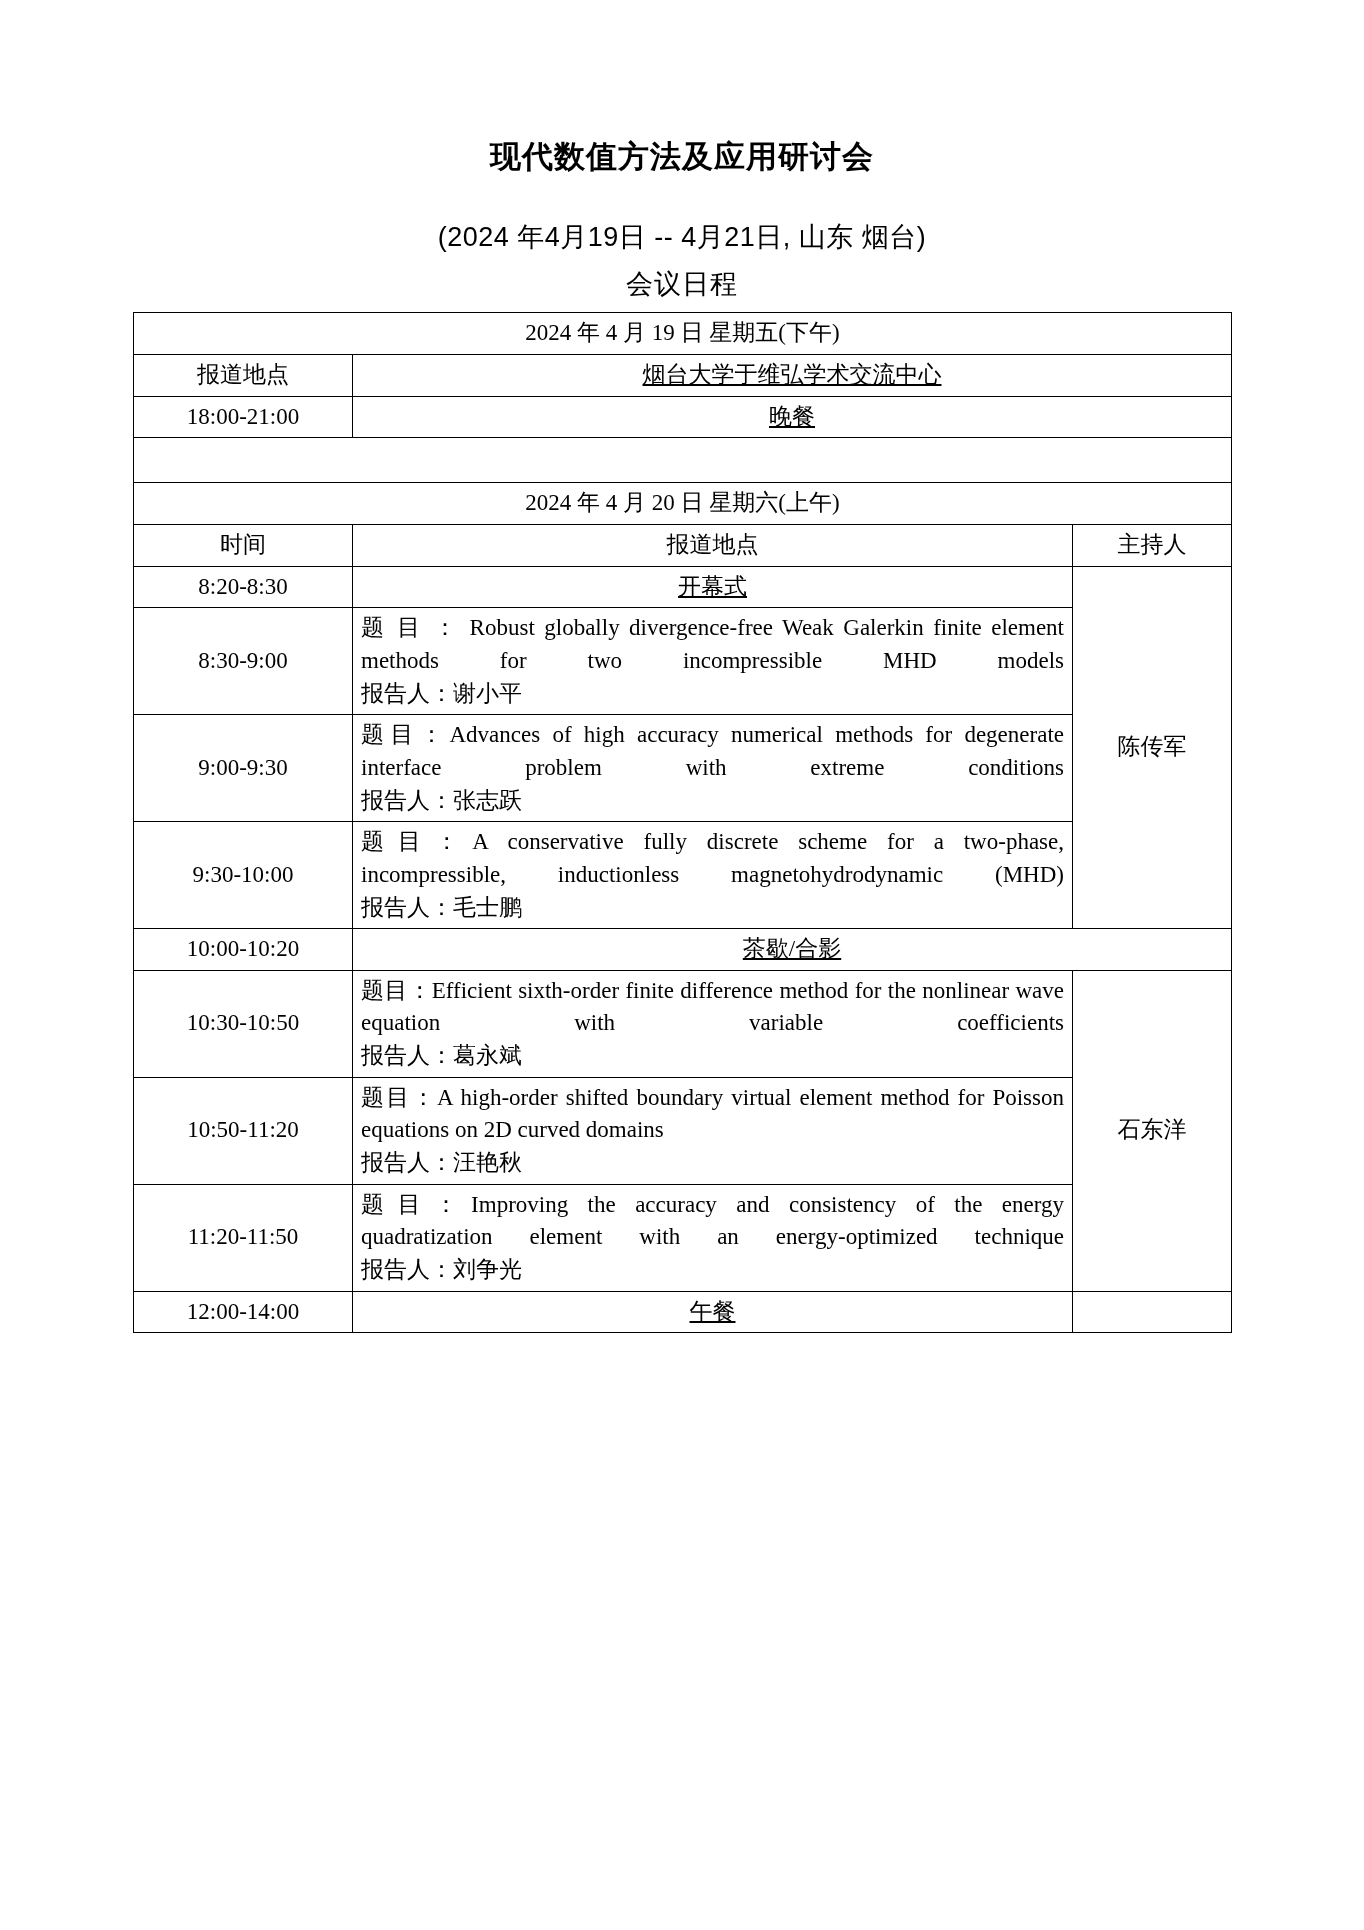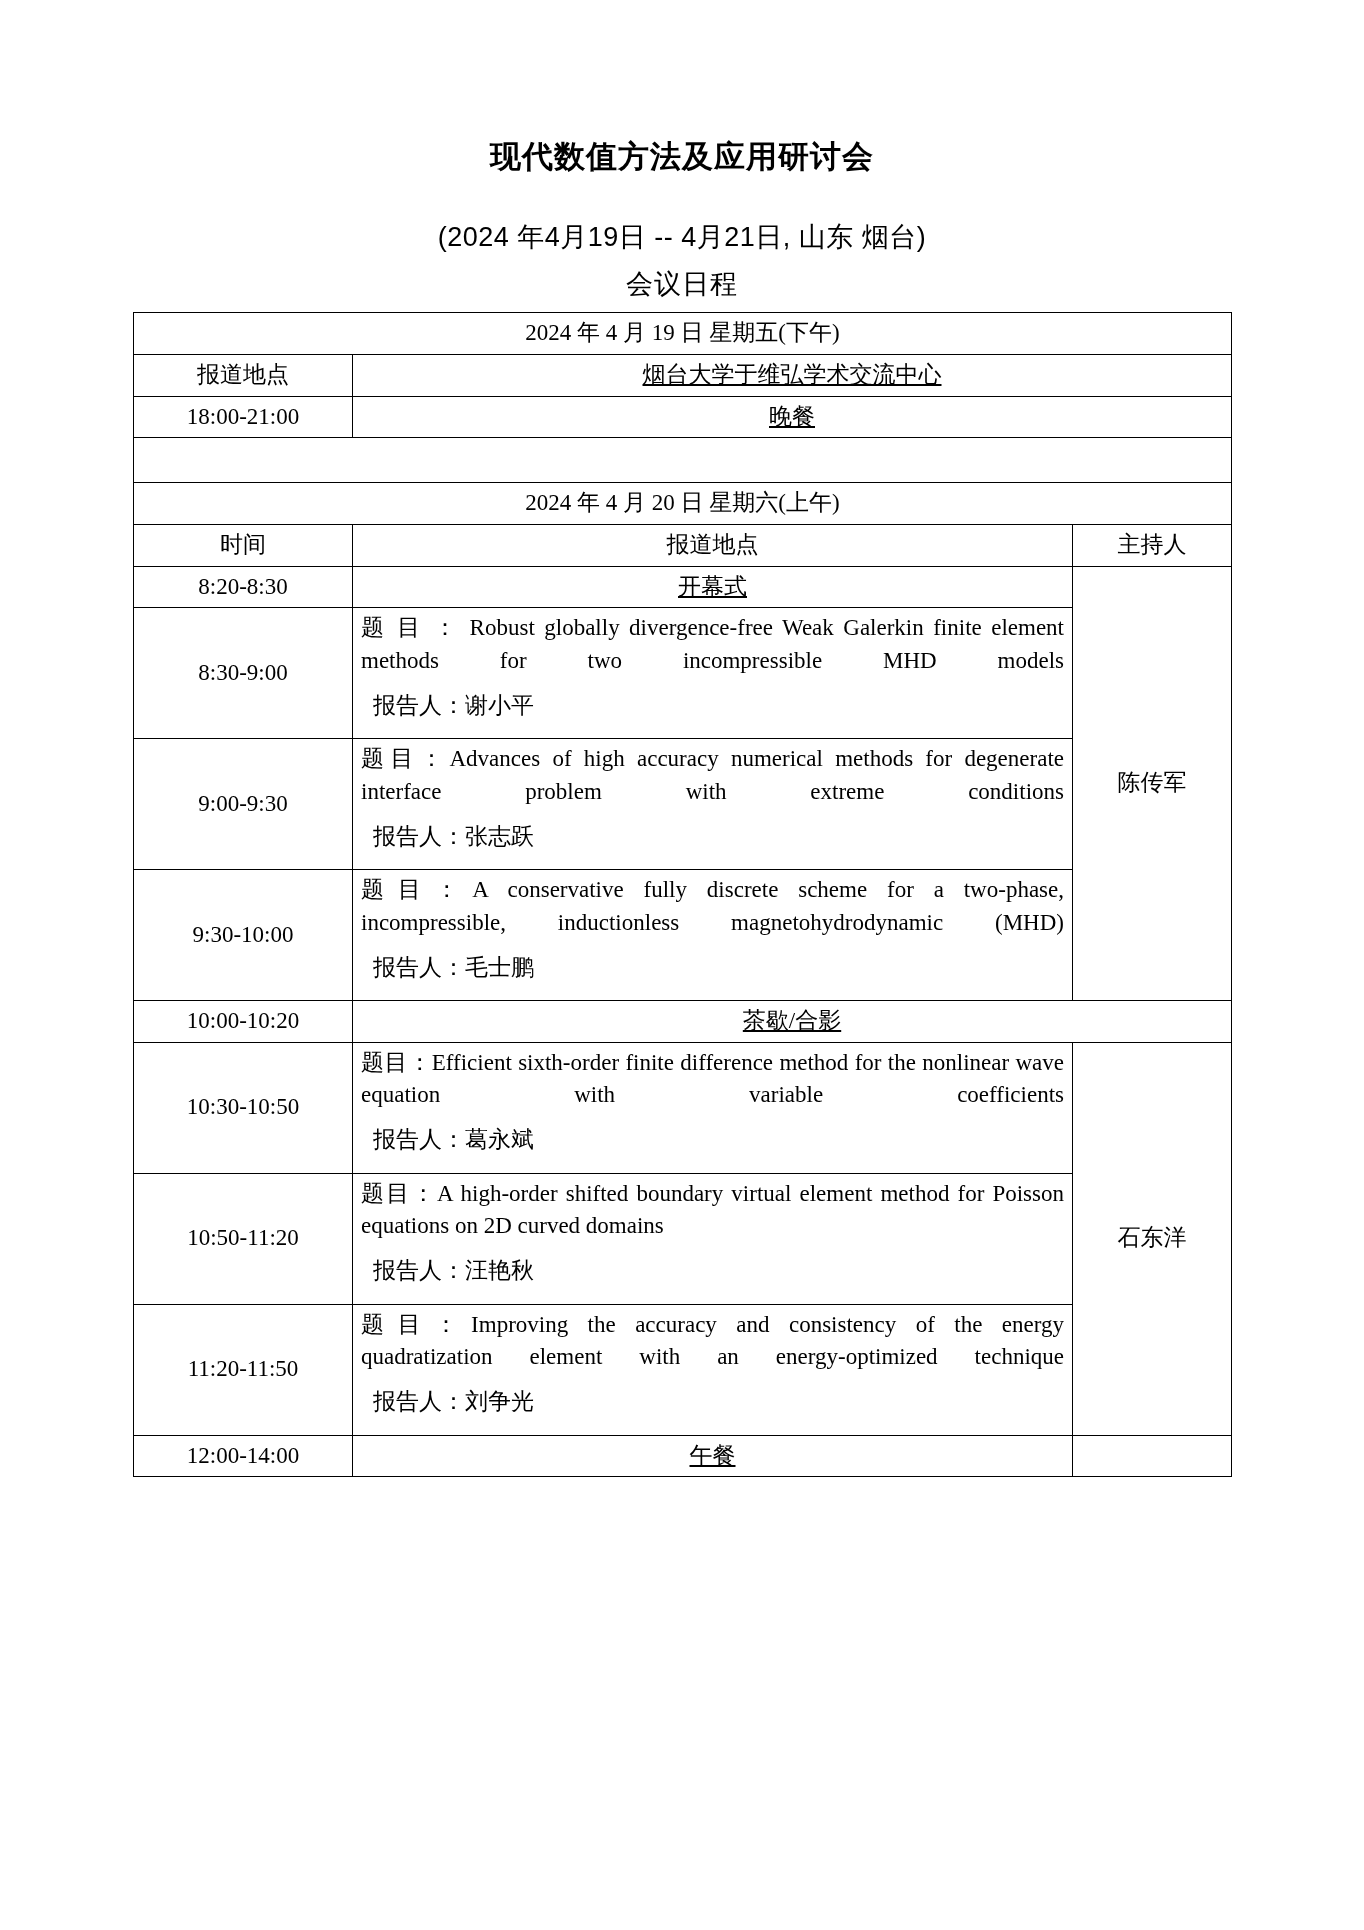--- a/index.html
+++ b/index.html
@@ -91,21 +91,21 @@
   }
   .talk .line-title {
     margin: 0;
     text-align: justify;
     text-align-last: justify;
   }
   .talk .line-title.short {
     text-align-last: left;
   }
   .talk .speaker {
-    margin: 12px;
+    margin: 0;
     text-align: left;
   }
   .hdr {
     text-align: center;
     font-size: 24px;
     padding: 8px 0;
   }
 </style>
 </head>
 <body>

